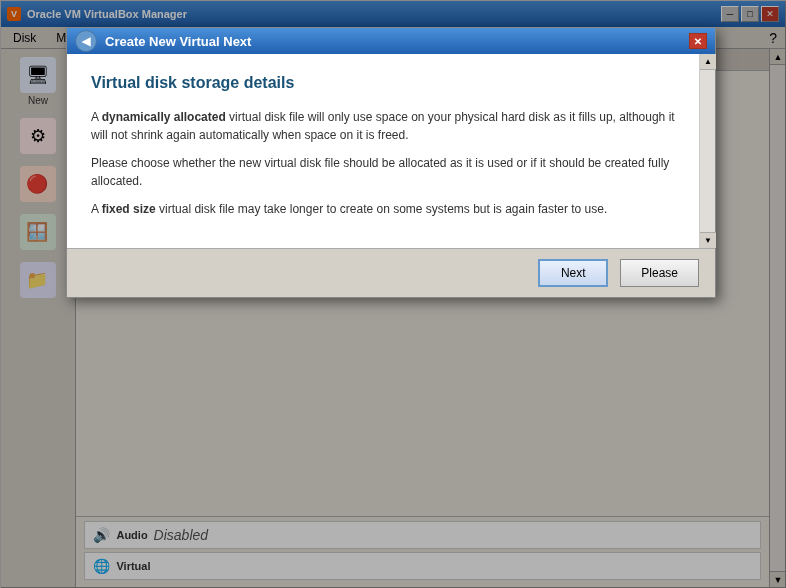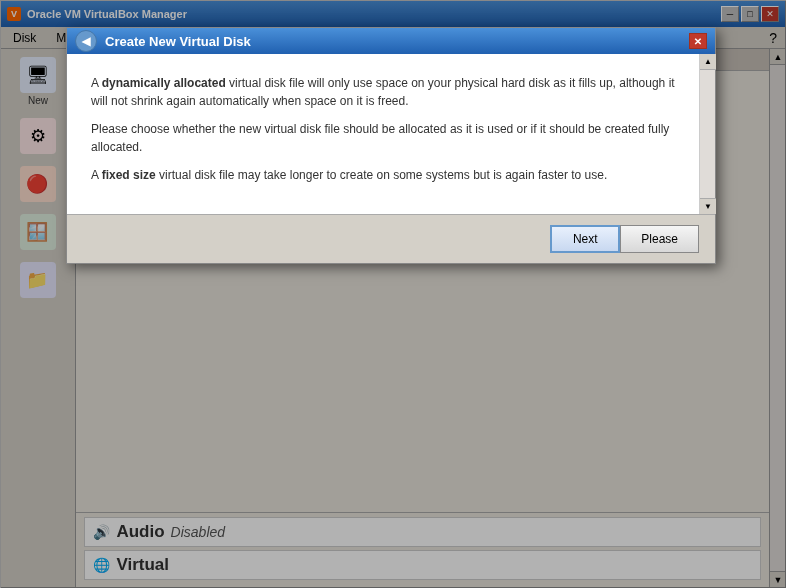--- a/index.html
+++ b/index.html
@@ -185,21 +185,21 @@
       margin-bottom: 3px;
       display: flex;
       align-items: center;
       padding: 4px 8px;
       gap: 6px;
       min-height: 28px;
     }
 
     .panel-section-title {
       font-weight: bold;
-      font-size: 17px;
+      font-size: 11px;
       color: #333;
     }
 
     .panel-section-value {
       font-size: 14px;
       color: #555;
       font-style: italic;
     }
 
     
@@ -365,21 +365,21 @@
       font-size: 12px;
       color: #333;
     }
 
     
     .dialog-footer {
       background: #d4d0c8;
       padding: 10px 16px;
       display: flex;
       justify-content: flex-end;
-      gap: 0;
+      gap: 12px;
       border-top: 1px solid #aaa;
       flex-shrink: 0;
     }
 
     .footer-btn {
       padding: 5px 20px;
       font-size: 12px;
       cursor: pointer;
       border: 1px solid #888;
       background: linear-gradient(to bottom, #f5f5f5, #d8d8d8);
@@ -464,28 +464,29 @@
       <div style="width:16px;height:16px;background:#d4d0c8;border-top:1px solid #999;display:flex;align-items:center;justify-content:center;font-size:9px;cursor:pointer;">▼</div>
     </div>
   </div>
 
   <div class="dialog-overlay">
     <div class="dialog">
 
       <div class="dialog-title-bar">
         <div class="dialog-title-left">
           <div class="back-btn">◀</div>
-          <span class="dialog-title-text">Create New Virtual Disk</span>
+          <span class="dialog-title-text">Create New Virtual Next</span>
         </div>
         <div class="dialog-close-btn">✕</div>
       </div>
 
       <div style="display:flex; background:white; flex:1;">
         <div class="dialog-content">
 
+          <div class="dialog-heading">Virtual disk storage details</div>
 
           <p class="dialog-text">
             <span>A </span><span class="bold-text">dynamically allocated</span><span> virtual disk file will only use space on your physical hard disk as it fills up, although it will not shrink again automatically when space on it is freed.</span>
           </p>
 
           <p class="dialog-text">
             <span>Please choose whether the new virtual disk file should be allocated as it is used or if it should be created fully allocated.</span>
           </p>
 
           <p class="dialog-text">

